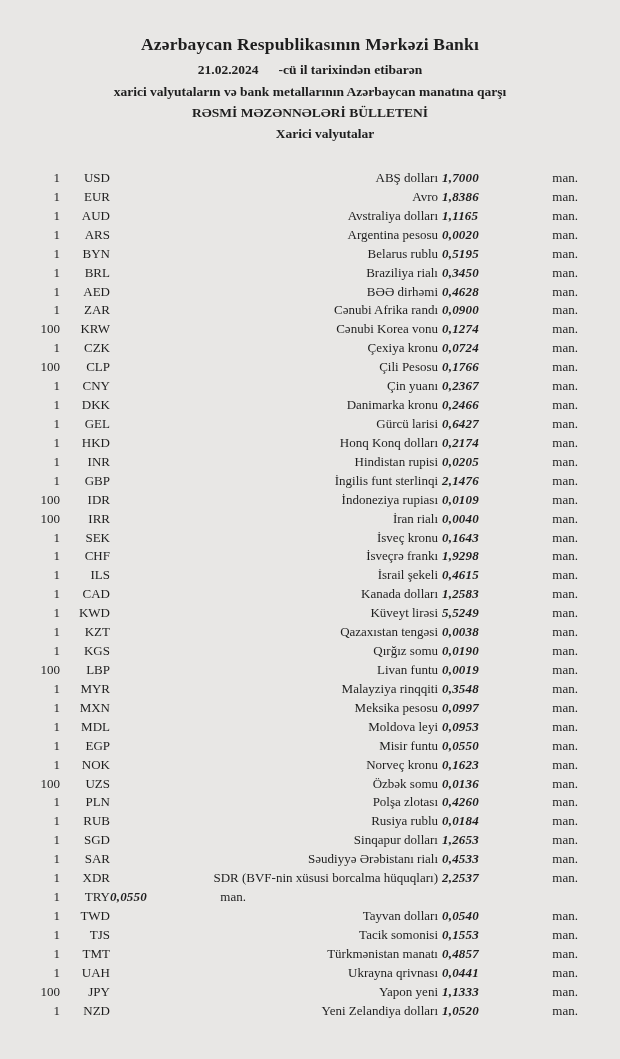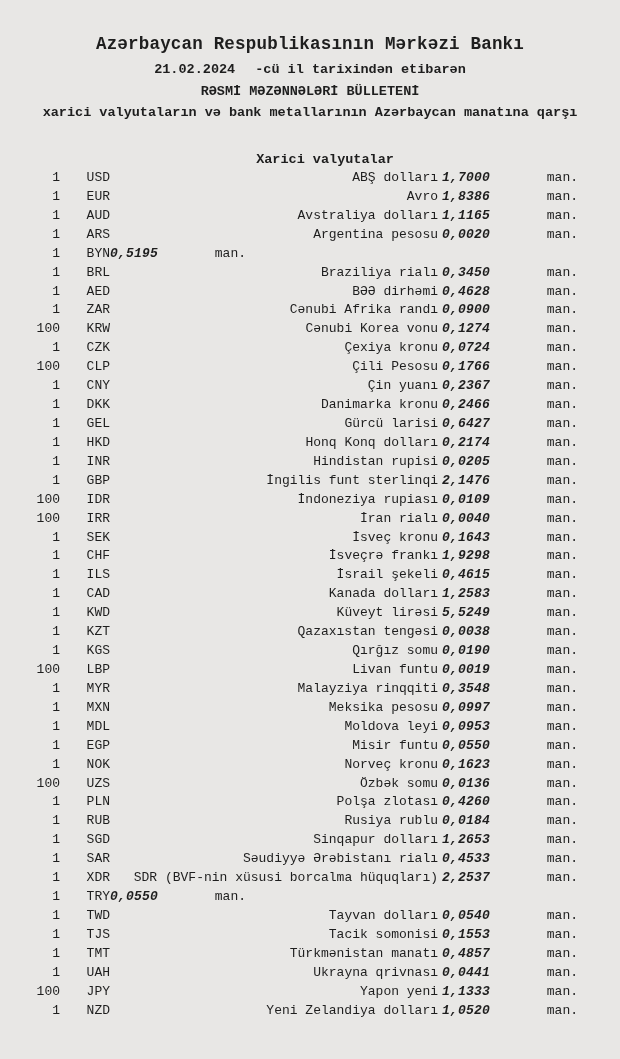--- a/index.html
+++ b/index.html
@@ -7,21 +7,20 @@
   body {
     background: #e8e7e5;
     font-family: "Liberation Serif", "DejaVu Serif", serif;
     color: #1e1e1e;
     overflow: hidden;
   }
   .page {
     position: relative;
     width: 620px;
     height: 1059px;
-    font-family: Liberation Mono, monospace;
   }
   .header {
     padding-top: 33px;
     text-align: center;
   }
   .bank-name {
     font-size: 17.5px;
     font-weight: bold;
     line-height: 23px;
     letter-spacing: 0.2px;
@@ -32,21 +31,20 @@
     line-height: 22px;
     margin-top: 3px;
   }
   .date-line .date { margin-right: 20px; }
   .subtitle {
     font-size: 13.5px;
     font-weight: bold;
     line-height: 21px;
   }
   .section-title {
-    margin-top: 26px;
     text-align: center;
     padding-left: 30px;
     font-size: 13.5px;
     font-weight: bold;
     line-height: 21px;
   }
   .rates-table {
     position: absolute;
     top: 169px;
     left: 0;
@@ -69,22 +67,22 @@
 </head>
 <body style="background: rgb(232, 231, 229); color: rgb(30, 30, 30);">
 
 <div class="page">
 
   <div class="header">
     <div class="bank-name">Azərbaycan Respublikasının Mərkəzi Bankı</div>
     <div class="date-line">
       <span class="date">21.02.2024</span><span>-cü il tarixindən etibarən</span>
     </div>
+    <div class="subtitle">xarici valyutaların və bank metallarının Azərbaycan manatına qarşı</div>
     <div class="subtitle">RƏSMİ MƏZƏNNƏLƏRİ BÜLLETENİ</div>
-    <div class="subtitle">xarici valyutaların və bank metallarının Azərbaycan manatına qarşı</div>
   </div>
 
   <div class="section-title">Xarici valyutalar</div>
 
   <div class="rates-table" id="rates-table">
       <div class="row">
       <span class="cell-qty">1</span>
       <span class="cell-code">USD</span>
       <span class="cell-name">ABŞ dolları</span>
       <span class="cell-rate">1,7000</span>
@@ -107,20 +105,21 @@
       <div class="row">
       <span class="cell-qty">1</span>
       <span class="cell-code">ARS</span>
       <span class="cell-name">Argentina pesosu</span>
       <span class="cell-rate">0,0020</span>
       <span class="cell-unit">man.</span>
     </div>
       <div class="row">
       <span class="cell-qty">1</span>
       <span class="cell-code">BYN</span>
+      <span class="cell-name">Belarus rublu</span>
       <span class="cell-rate">0,5195</span>
       <span class="cell-unit">man.</span>
     </div>
       <div class="row">
       <span class="cell-qty">1</span>
       <span class="cell-code">BRL</span>
       <span class="cell-name">Braziliya rialı</span>
       <span class="cell-rate">0,3450</span>
       <span class="cell-unit">man.</span>
     </div>

